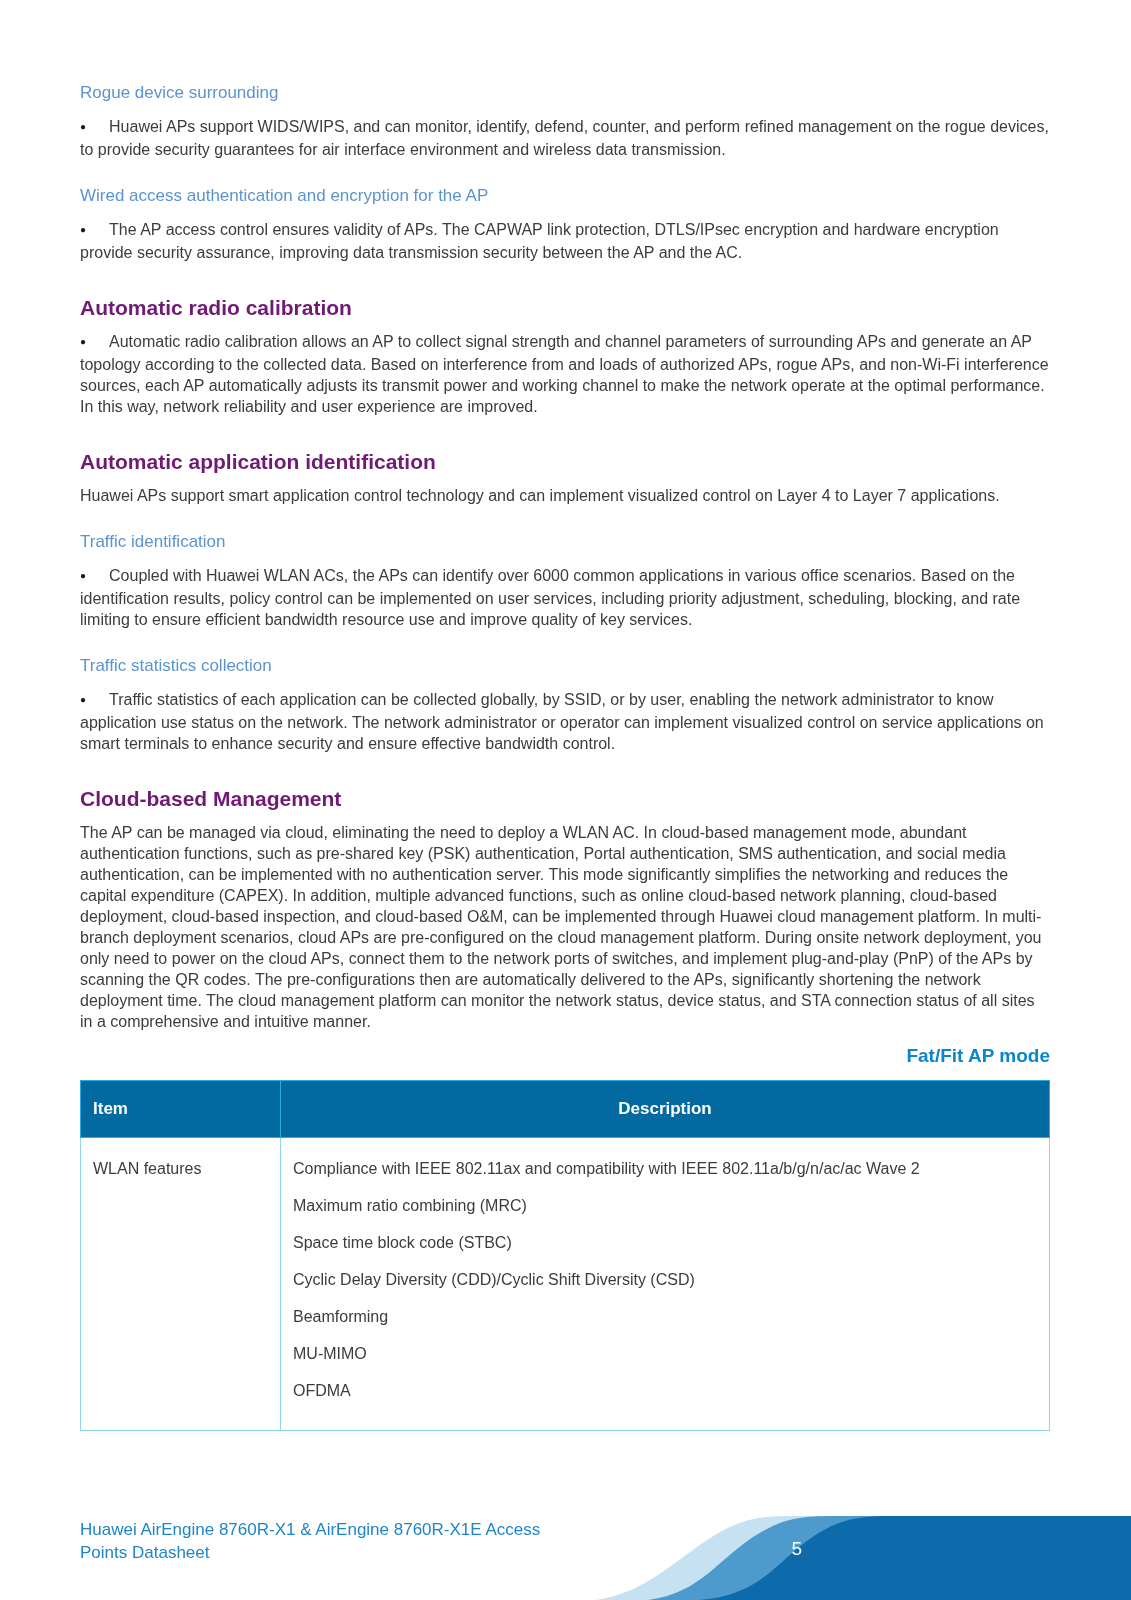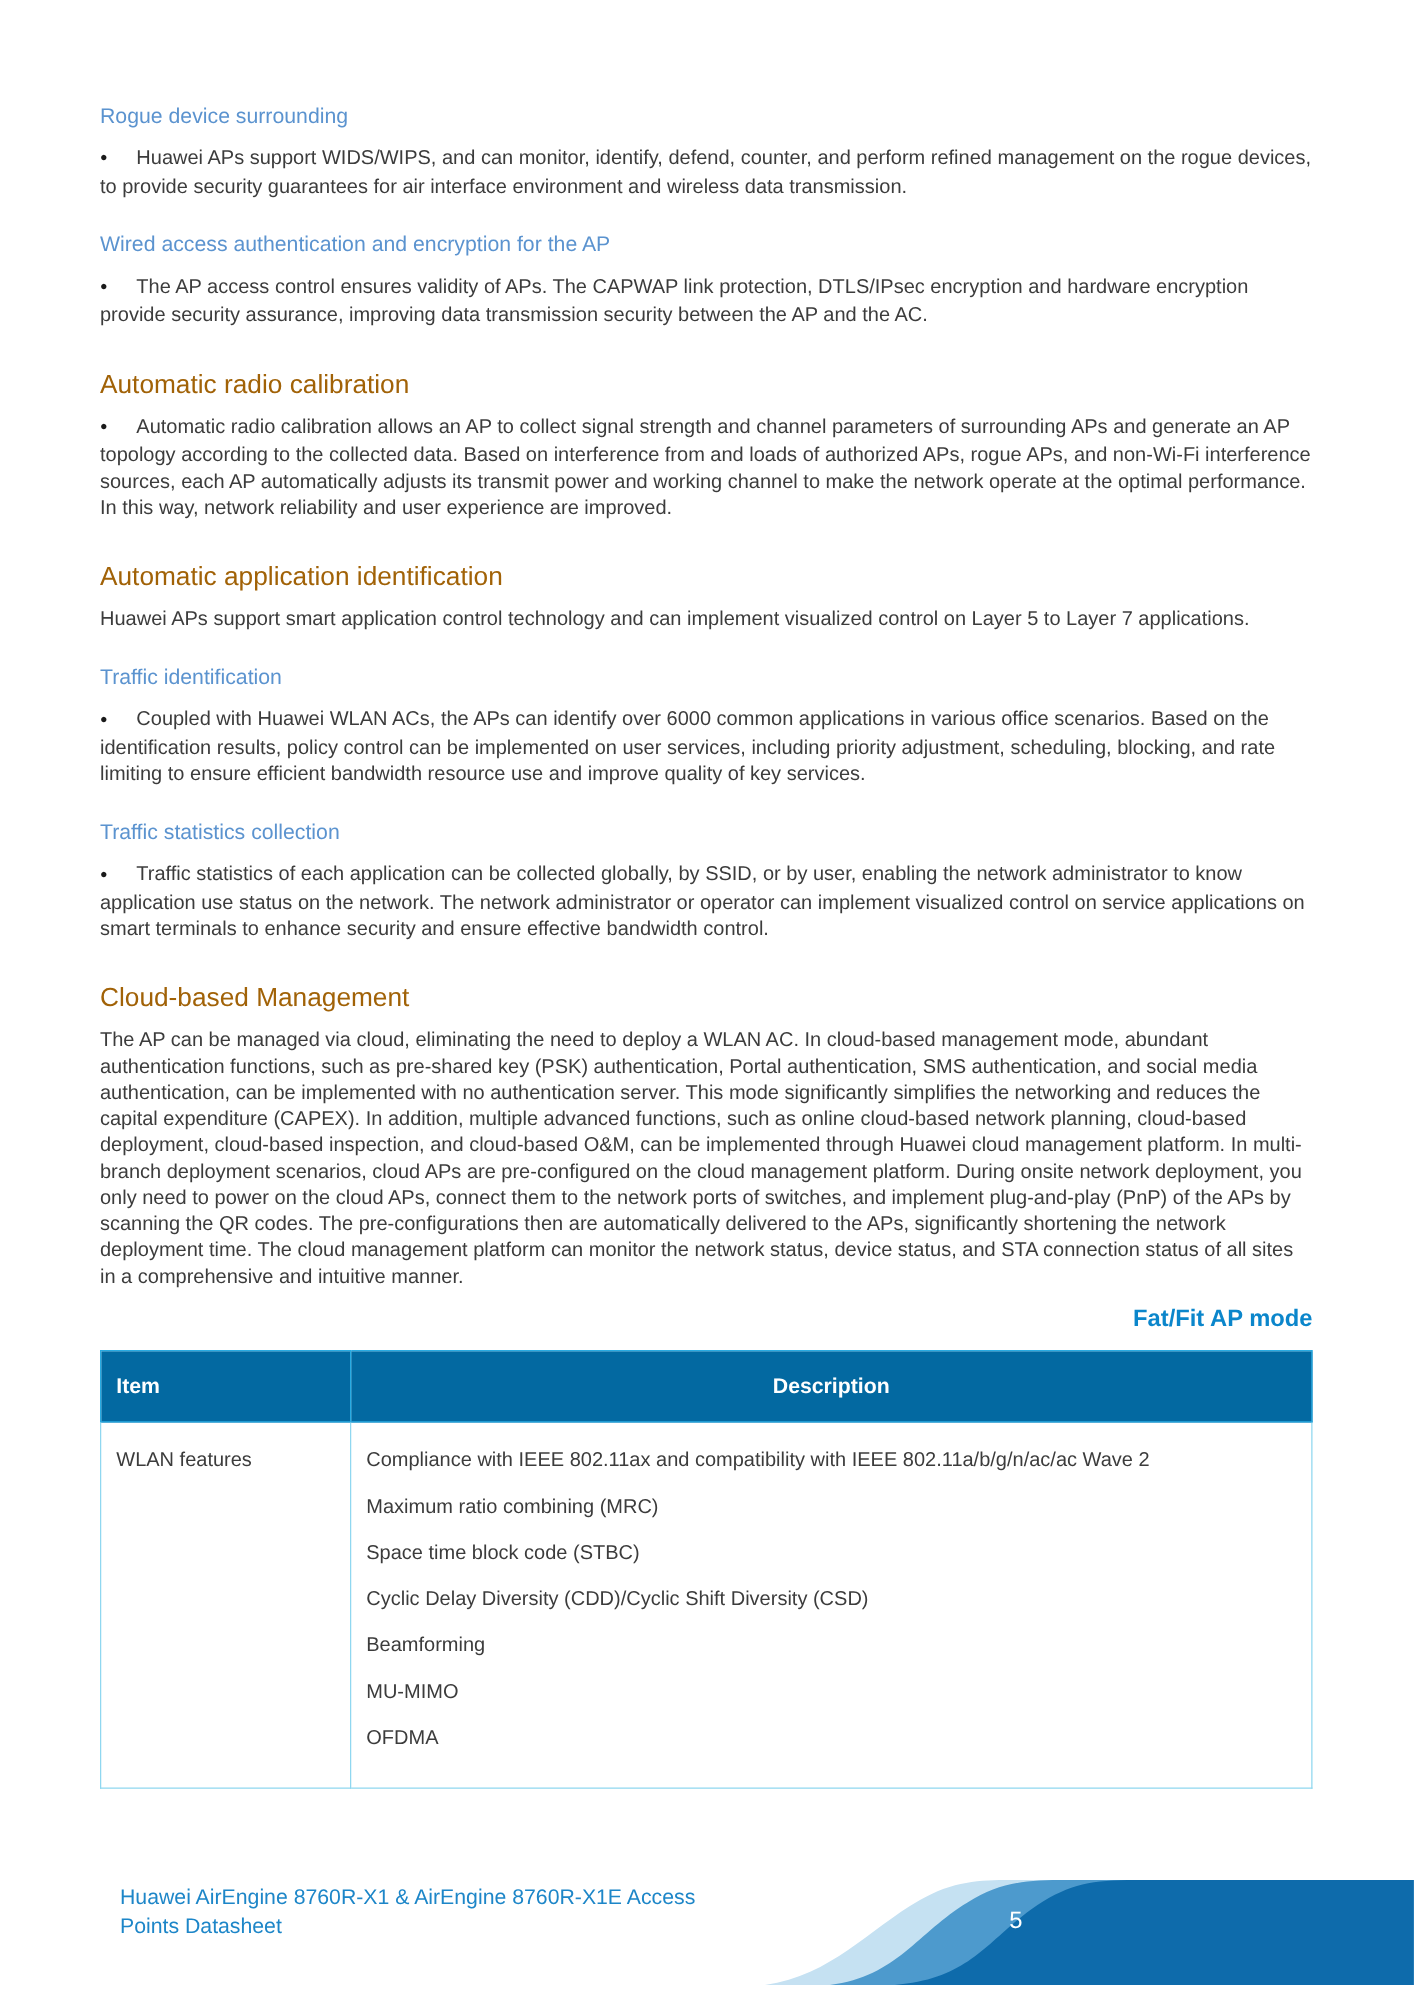--- a/index.html
+++ b/index.html
@@ -30,22 +30,22 @@
   }
   .bullet-dot {
     font-size: 10px;
     color: #1a1a1a;
     margin-right: 23px;
     position: relative;
     top: -2px;
   }
   .heading {
     font-size: 21px;
-    font-weight: normal;
-    color: #a16207;
+    font-weight: bold;
+    color: #701a75;
     margin: 33px 0 11px;
   }
   .title {
     font-size: 31px;
     font-weight: bold;
     color: #0a7ec4;
     margin: 50px 0 30px;
     letter-spacing: 0.2px;
   }
   .subheading {
@@ -78,24 +78,23 @@
     vertical-align: top;
     padding: 19px 12px 14px;
     font-size: 16px;
     line-height: 24px;
   }
   table.spec-table col.col-item { width: 200px; }
   .desc-line { margin: 0 0 13px; }
   .footer {
     position: absolute;
     left: 0;
-    bottom: 12px;
+    bottom: 0;
     width: 902px;
     height: 92px;
-    margin-left: 16px;
   }
   .footer svg { position: absolute; left: 0; top: 0; }
   .footer-title {
     position: absolute;
     left: 80px;
     top: 10px;
     width: 500px;
     font-size: 17px;
     line-height: 23px;
     color: #1d86c8;
@@ -120,21 +119,21 @@
   <h4 class="subtitle">Wired access authentication and encryption for the AP</h4>
 
   <p class="bullet-para"><span class="bullet-dot">●</span><span>The AP access control ensures validity of APs. The CAPWAP link protection, DTLS/IPsec encryption and hardware encryption provide security assurance, improving data transmission security between the AP and the AC.</span></p>
 
   <h2 class="heading">Automatic radio calibration</h2>
 
   <p class="bullet-para"><span class="bullet-dot">●</span><span>Automatic radio calibration allows an AP to collect signal strength and channel parameters of surrounding APs and generate an AP topology according to the collected data. Based on interference from and loads of authorized APs, rogue APs, and non-Wi-Fi interference sources, each AP automatically adjusts its transmit power and working channel to make the network operate at the optimal performance. In this way, network reliability and user experience are improved.</span></p>
 
   <h2 class="heading">Automatic application identification</h2>
 
-  <p class="para">Huawei APs support smart application control technology and can implement visualized control on Layer 5 to Layer 7 applications.</p>
+  <p class="para">Huawei APs support smart application control technology and can implement visualized control on Layer 4 to Layer 7 applications.</p>
 
   <h4 class="subtitle">Traffic identification</h4>
 
   <p class="bullet-para"><span class="bullet-dot">●</span><span>Coupled with Huawei WLAN ACs, the APs can identify over 6000 common applications in various office scenarios. Based on the identification results, policy control can be implemented on user services, including priority adjustment, scheduling, blocking, and rate limiting to ensure efficient bandwidth resource use and improve quality of key services.</span></p>
 
   <h4 class="subtitle">Traffic statistics collection</h4>
 
   <p class="bullet-para"><span class="bullet-dot">●</span><span>Traffic statistics of each application can be collected globally, by SSID, or by user, enabling the network administrator to know application use status on the network. The network administrator or operator can implement visualized control on service applications on smart terminals to enhance security and ensure effective bandwidth control.</span></p>
 
   <h2 class="heading">Cloud-based Management</h2>

